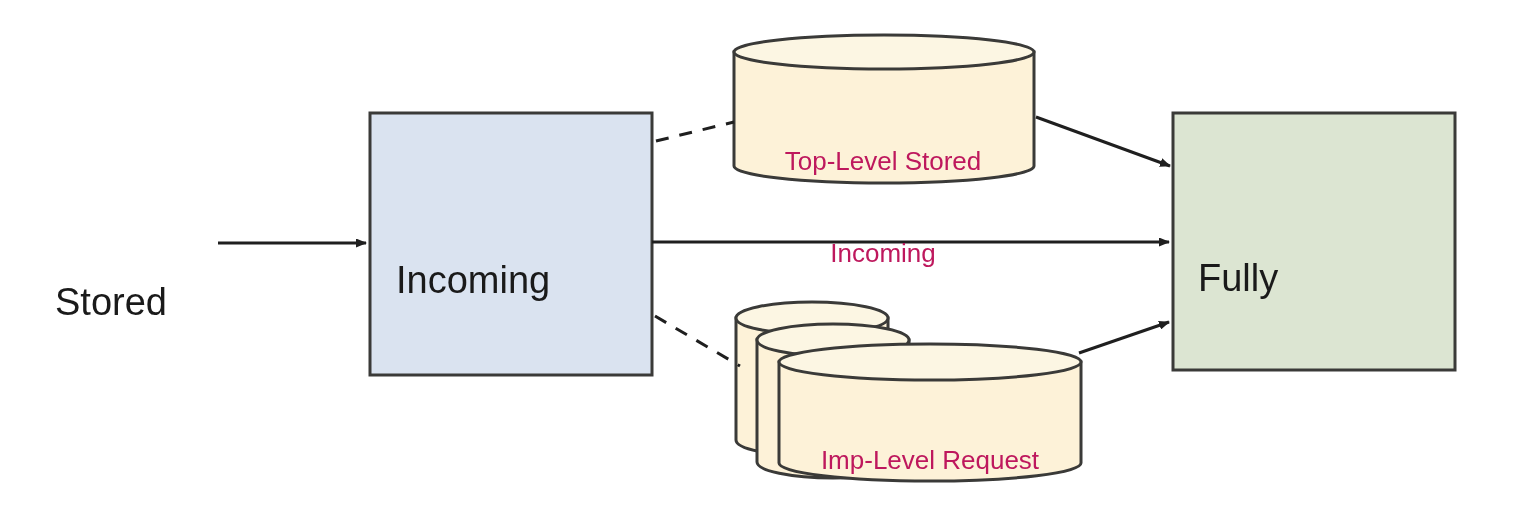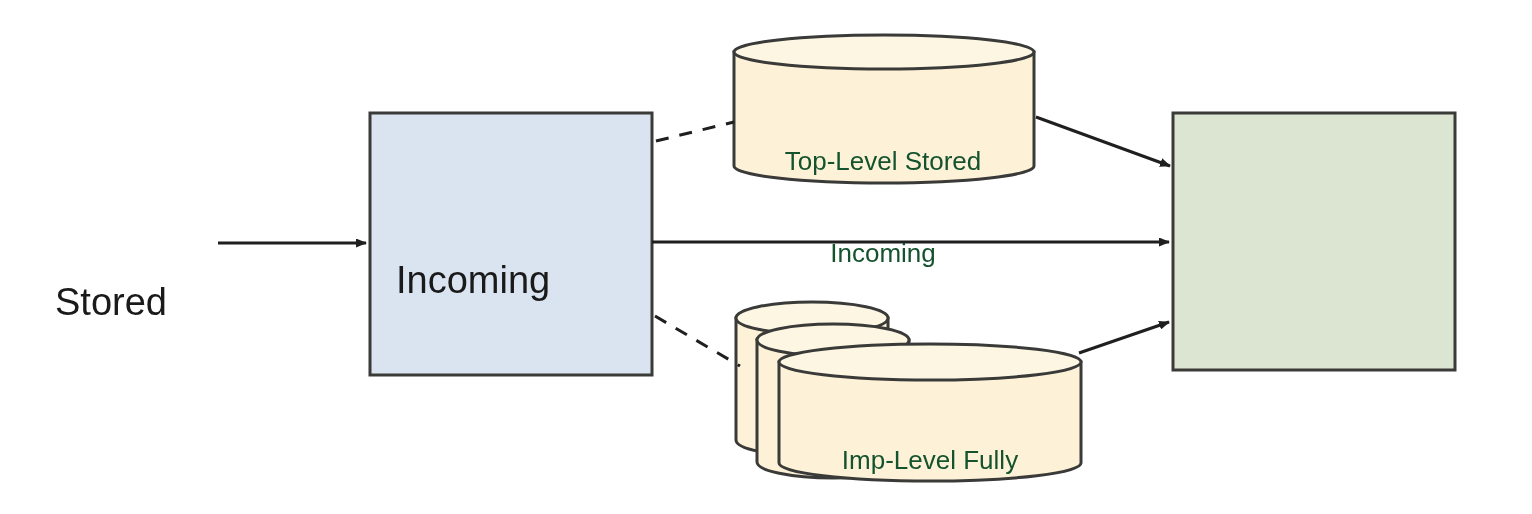--- a/index.html
+++ b/index.html
@@ -27,21 +27,21 @@
     color: #000000;
     white-space: pre;
     line-height: 1.18;
   }
   .label-large {
     font-size: 38px;
     color: #1a1a1a;
   }
   .label-db {
     font-size: 26px;
-    color: #14532d;
+    color: #be185d;
     text-align: center;
   }
   .lbl-prebid-sdk {
     left: 55px;
     top: 190px;
   }
   .lbl-incoming {
     left: 396px;
     top: 168px;
   }
@@ -111,26 +111,27 @@
   <div class="txt label-large lbl-prebid-sdk">
     <div>Stored</div>
   </div>
 
   <div class="txt label-large lbl-incoming">
     <div>Incoming</div>
     
   </div>
 
   <div class="txt label-large lbl-fully">
+    <div>Fully</div>
     
   </div>
 
   <div class="txt label-db lbl-top-level">
     <div>Top-Level Stored</div>
     <div>Incoming</div>
   </div>
 
   <div class="txt label-db lbl-imp-level">
-    <div>Imp-Level Fully</div>
+    <div>Imp-Level Request</div>
     
   </div>
 
 </div>
 
 </body></html>

